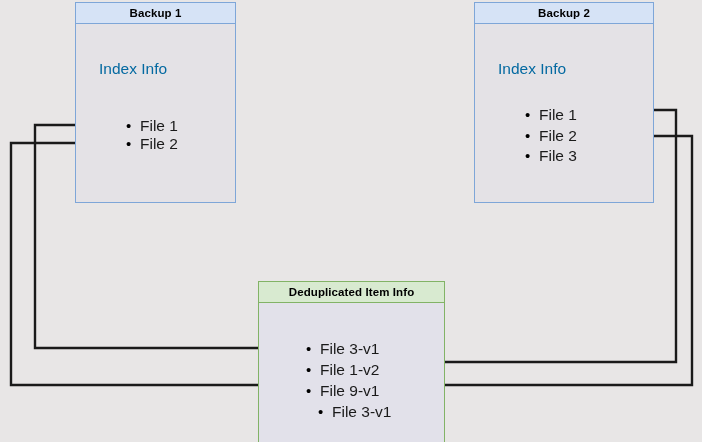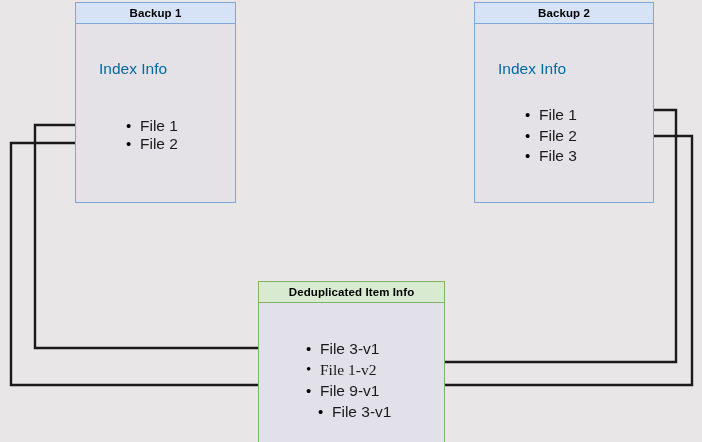--- a/index.html
+++ b/index.html
@@ -132,19 +132,19 @@
       <div class="file-row" style="left:50px; top:82px;">File 1</div>
       <div class="file-row" style="left:50px; top:103px;">File 2</div>
       <div class="file-row" style="left:50px; top:123px;">File 3</div>
     </div>
   </div>
 
   <div class="node dedup" style="left:258px; top:281px; width:187px; height:163px;">
     <div class="node-header">Deduplicated Item Info</div>
     <div class="node-body">
       <div class="file-row" style="left:47px; top:37px;">File 3-v1</div>
-      <div class="file-row" style="left:47px; top:58px;font-family:Liberation Serif, serif;">File 1-v2</div>
+      <div class="file-row" style="left:47px; top:58px;">File 1-v2</div>
       <div class="file-row" style="left:47px; top:79px;">File 9-v1</div>
       <div class="file-row" style="left:59px; top:100px;">File 3-v1</div>
     </div>
   </div>
 
 </div>
 
 </body></html>

